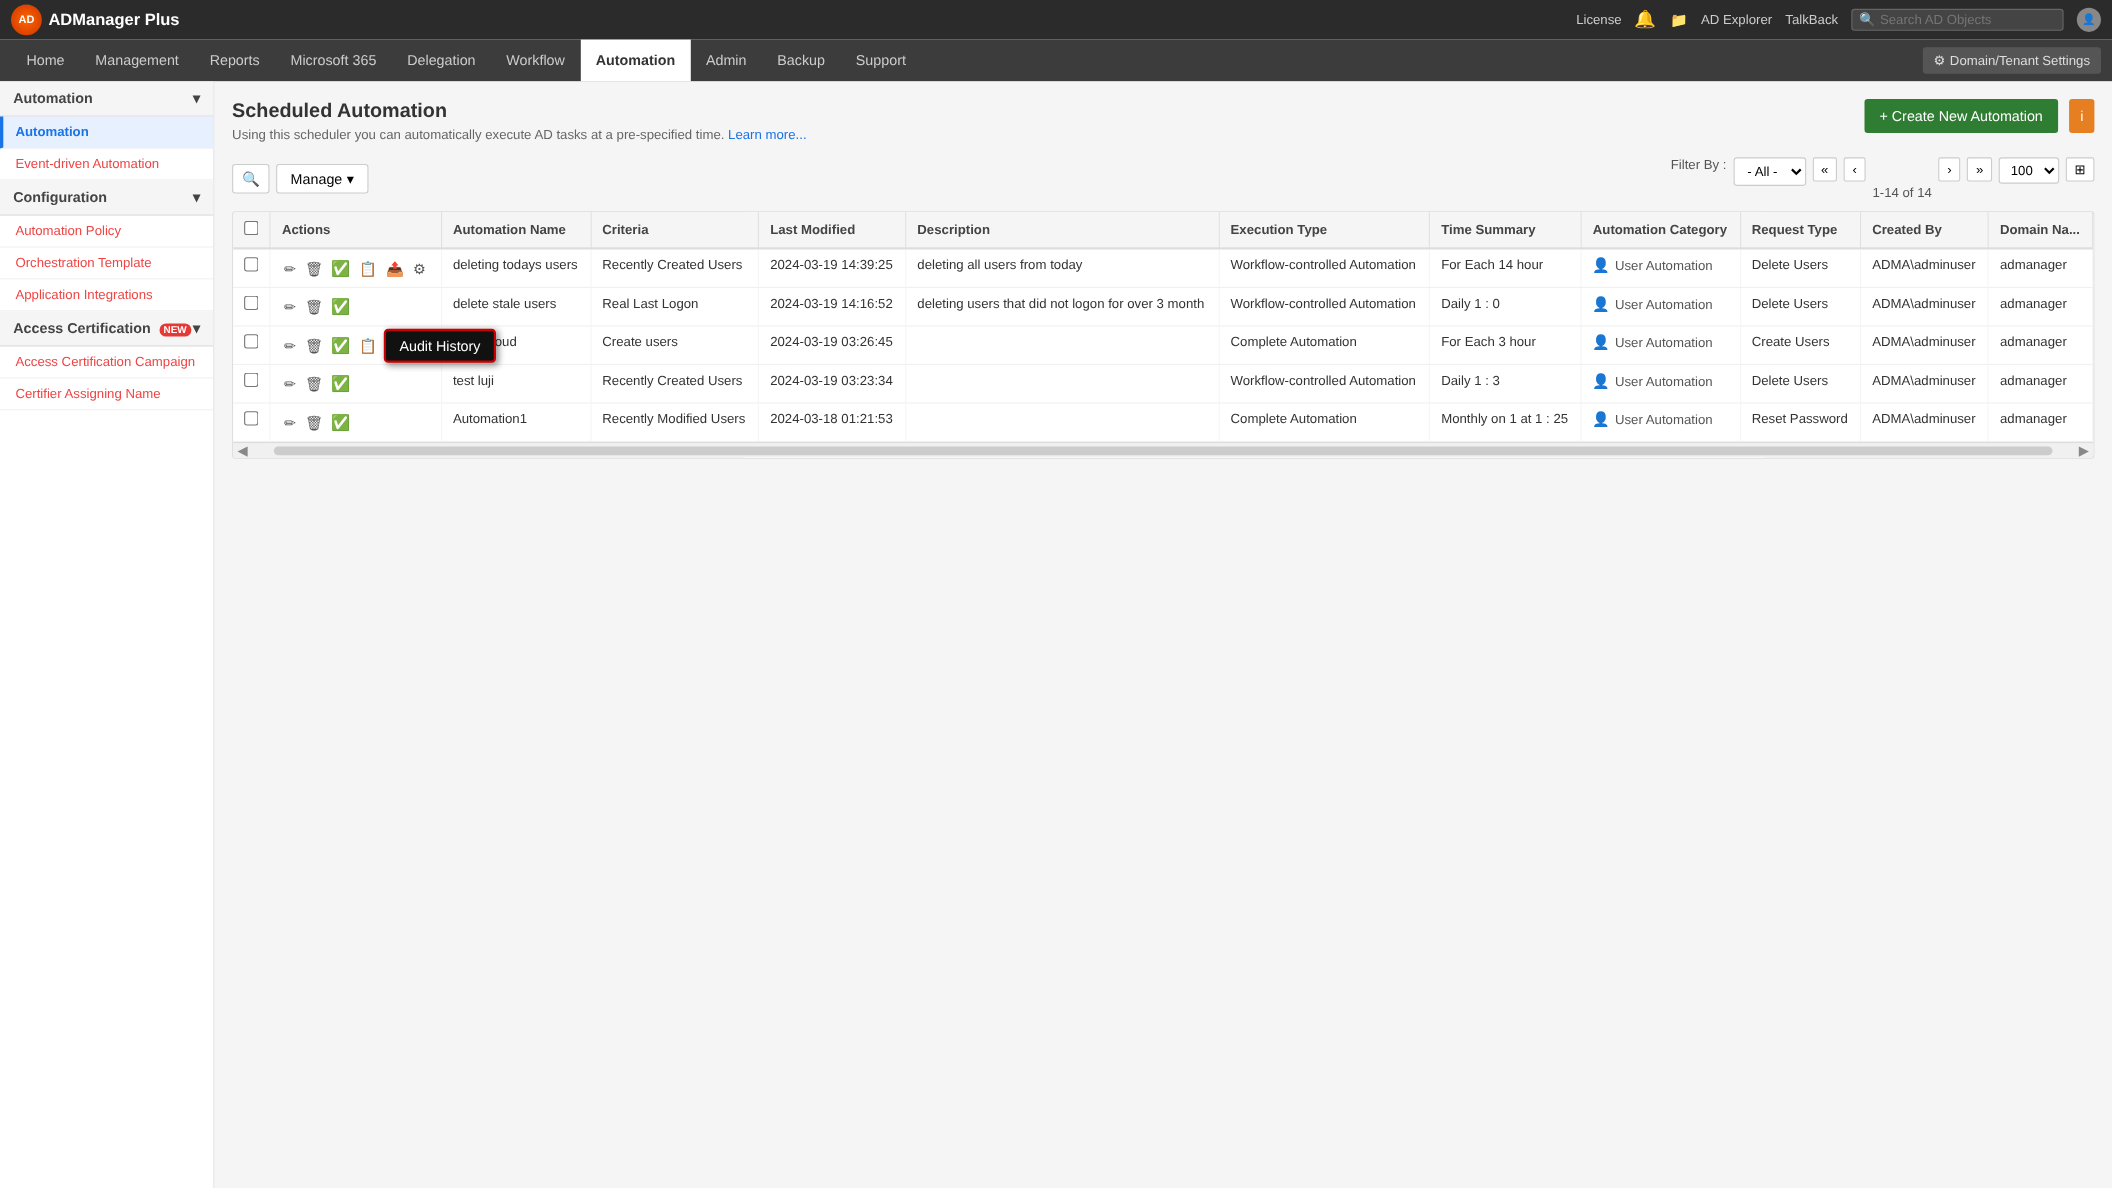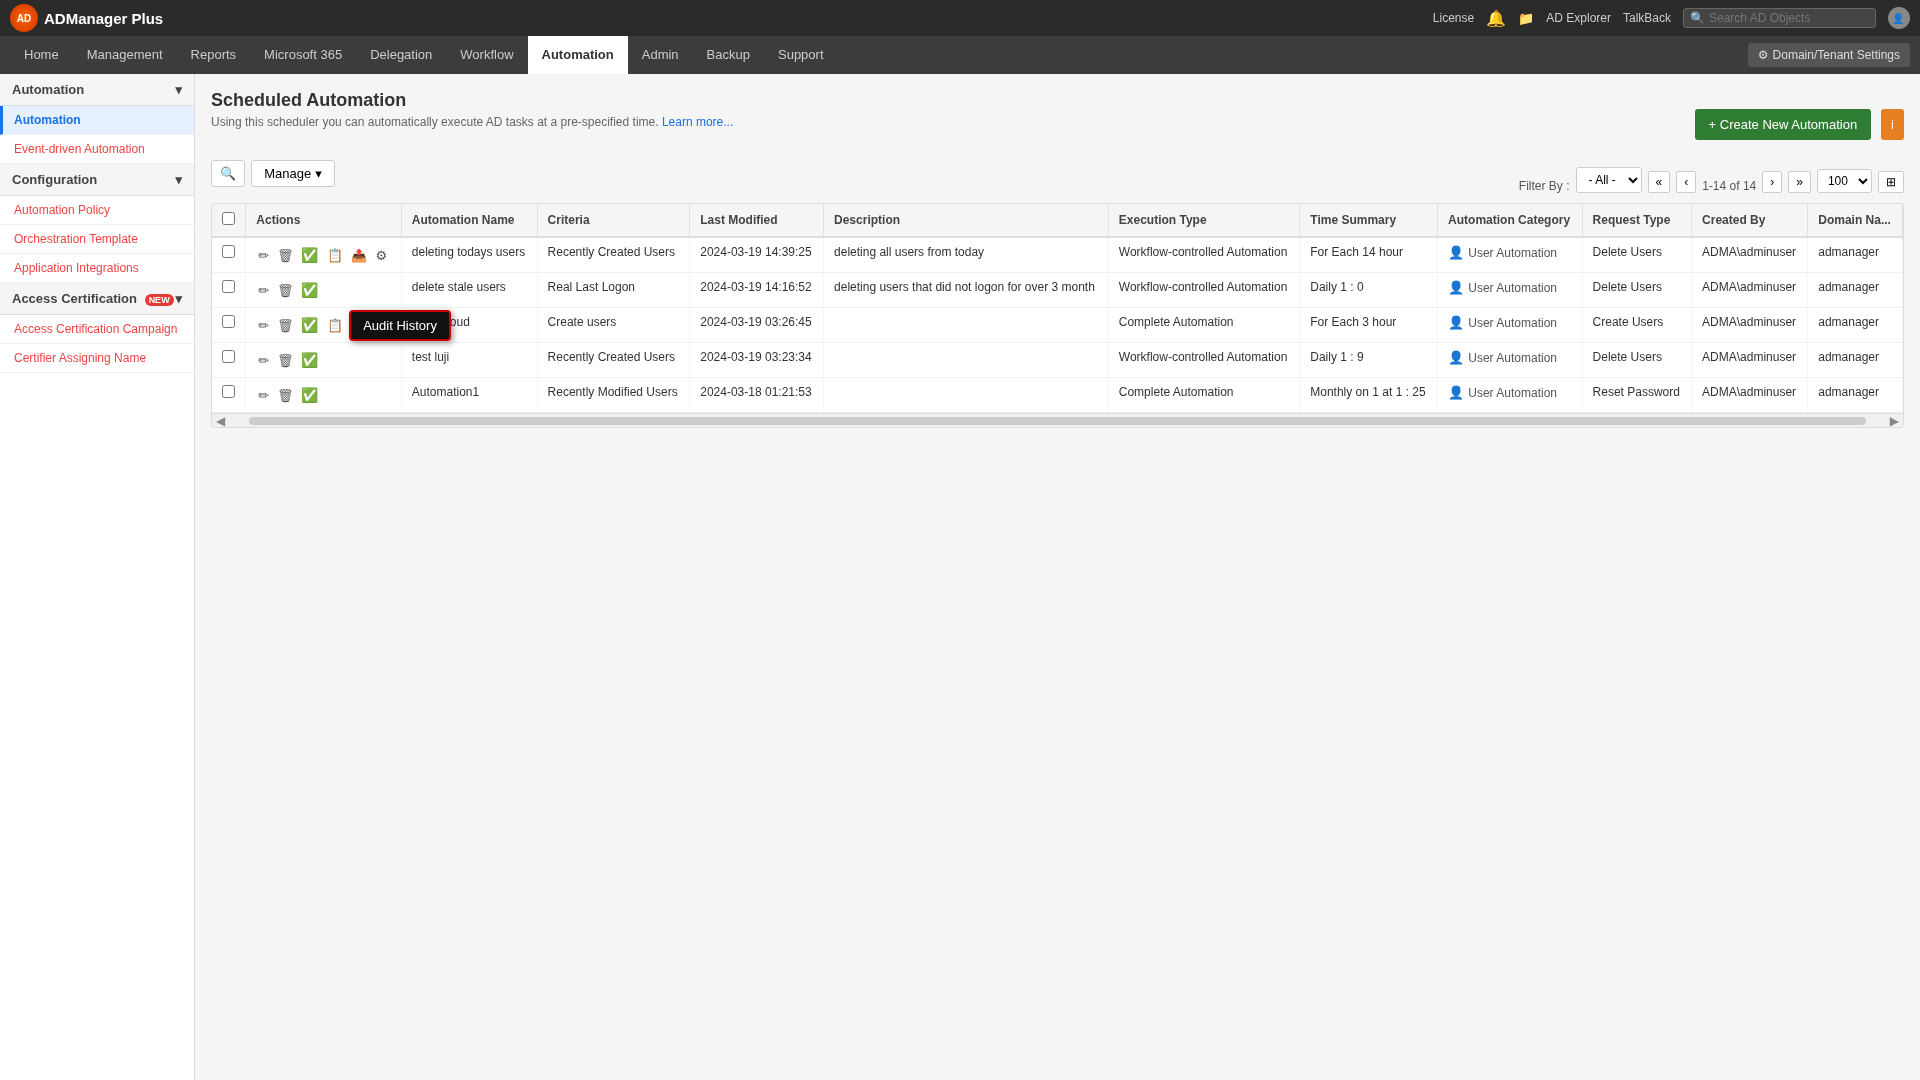--- a/index.html
+++ b/index.html
@@ -143,21 +143,21 @@
 
     
     .toolbar {
       display: flex;
       align-items: center;
       justify-content: space-between;
       margin-bottom: 10px;
       gap: 8px;
     }
     .toolbar-left { display: flex; align-items: center; gap: 6px; }
-    .toolbar-right { display: flex; align-items: flex-end; gap: 6px; }
+    .toolbar-right { display: flex; align-items: flex-start; gap: 6px; }
     .search-btn {
       background: #fff;
       border: 1px solid #ccc;
       padding: 5px 8px;
       border-radius: 3px;
       cursor: pointer;
       font-size: 13px;
     }
     .manage-btn {
       background: #fff;
@@ -270,21 +270,21 @@
     }
     .scroll-inner {
       height: 8px;
       background: #ccc;
       border-radius: 4px;
       margin: 0 20px;
       flex: 1;
     }
     .scroll-arrow { padding: 0 4px; font-size: 12px; color: #888; cursor: pointer; }
 
-    .header-right-actions { display: flex; align-items: center; gap: 4px; margin-top: 19px; }
+    .header-right-actions { display: flex; align-items: center; gap: 4px; }
   </style>
 </head>
 <body>
 
 <div class="top-bar">
   <div class="top-bar-left">
     <div class="top-bar-logo">
       <div class="logo-icon">AD</div>
       <span>ADManager Plus</span>
     </div>
@@ -511,21 +511,21 @@
                   <span class="action-icon">✏</span>
                   <span class="action-icon">🗑</span>
                   <span class="action-icon check-green">✅</span>
                 </div>
               </td>
               <td><span>test luji</span></td>
               <td><span>Recently Created Users</span></td>
               <td><span>2024-03-19 03:23:34</span></td>
               <td><span></span></td>
               <td><span>Workflow-controlled Automation</span></td>
-              <td><span>Daily 1 : 9</span></td>
+              <td><span>Daily 1 : 3</span></td>
               <td>
                 <div class="user-cat">
                   <span style="color:#555;font-size:13px;">👤</span>
                   <span>User Automation</span>
                 </div>
               </td>
               <td><span>Delete Users</span></td>
               <td><span>ADMA\adminuser</span></td>
               <td><span>admanager</span></td>
             </tr>

